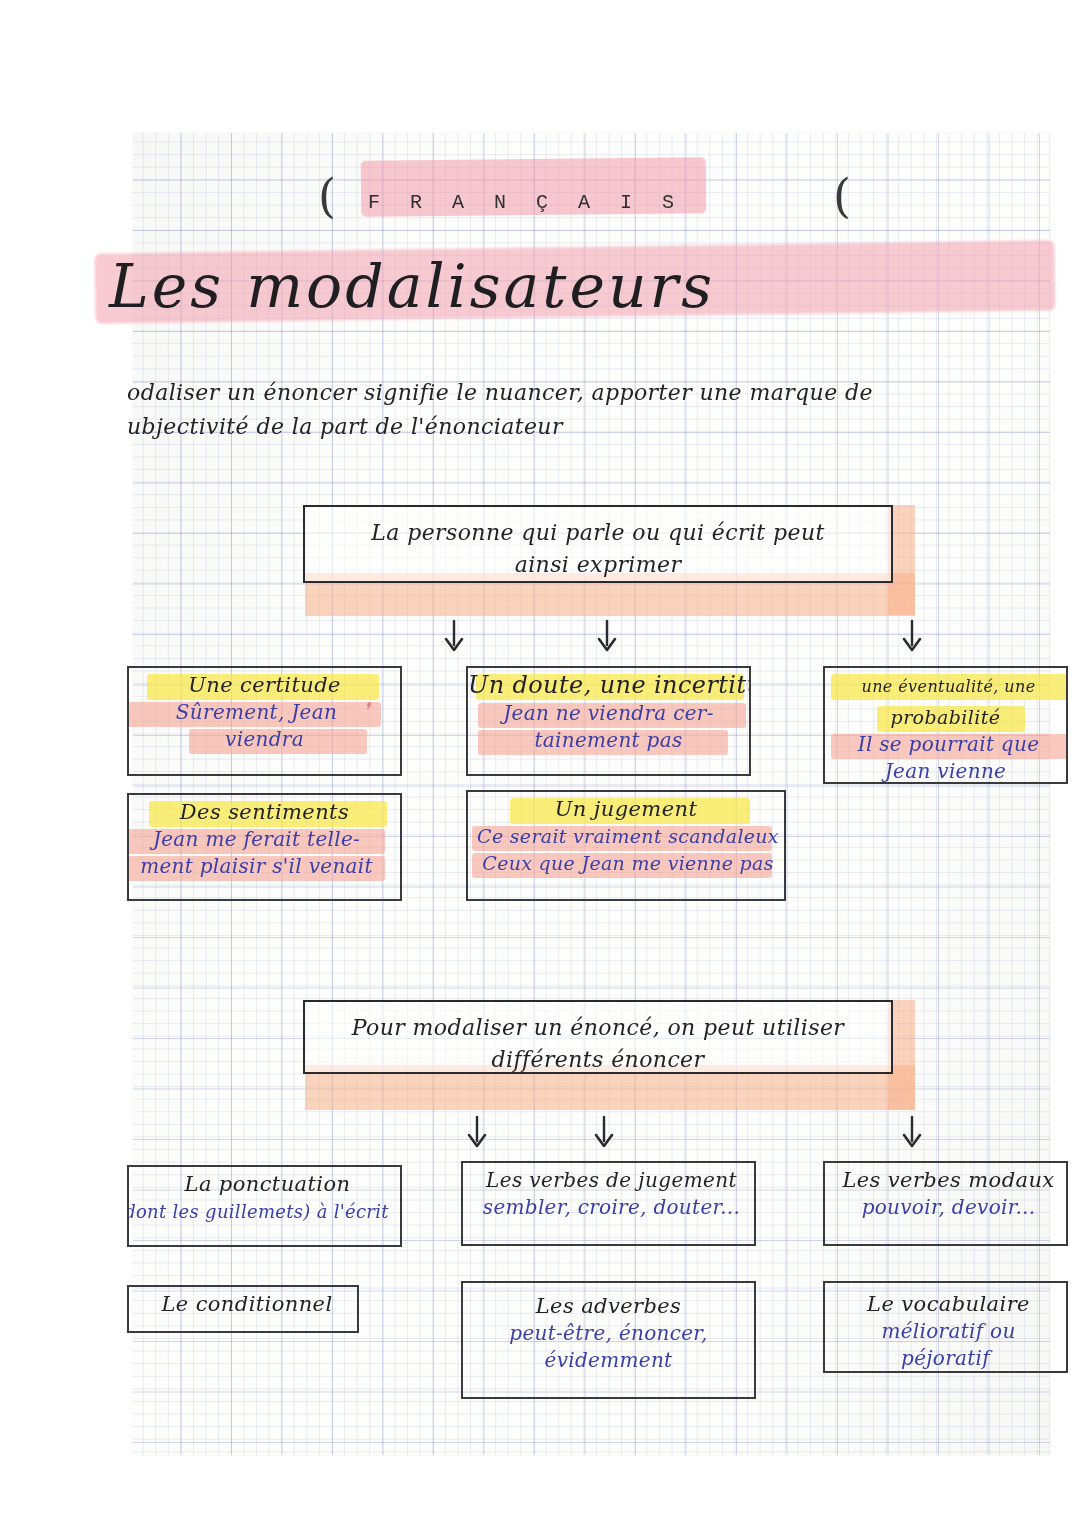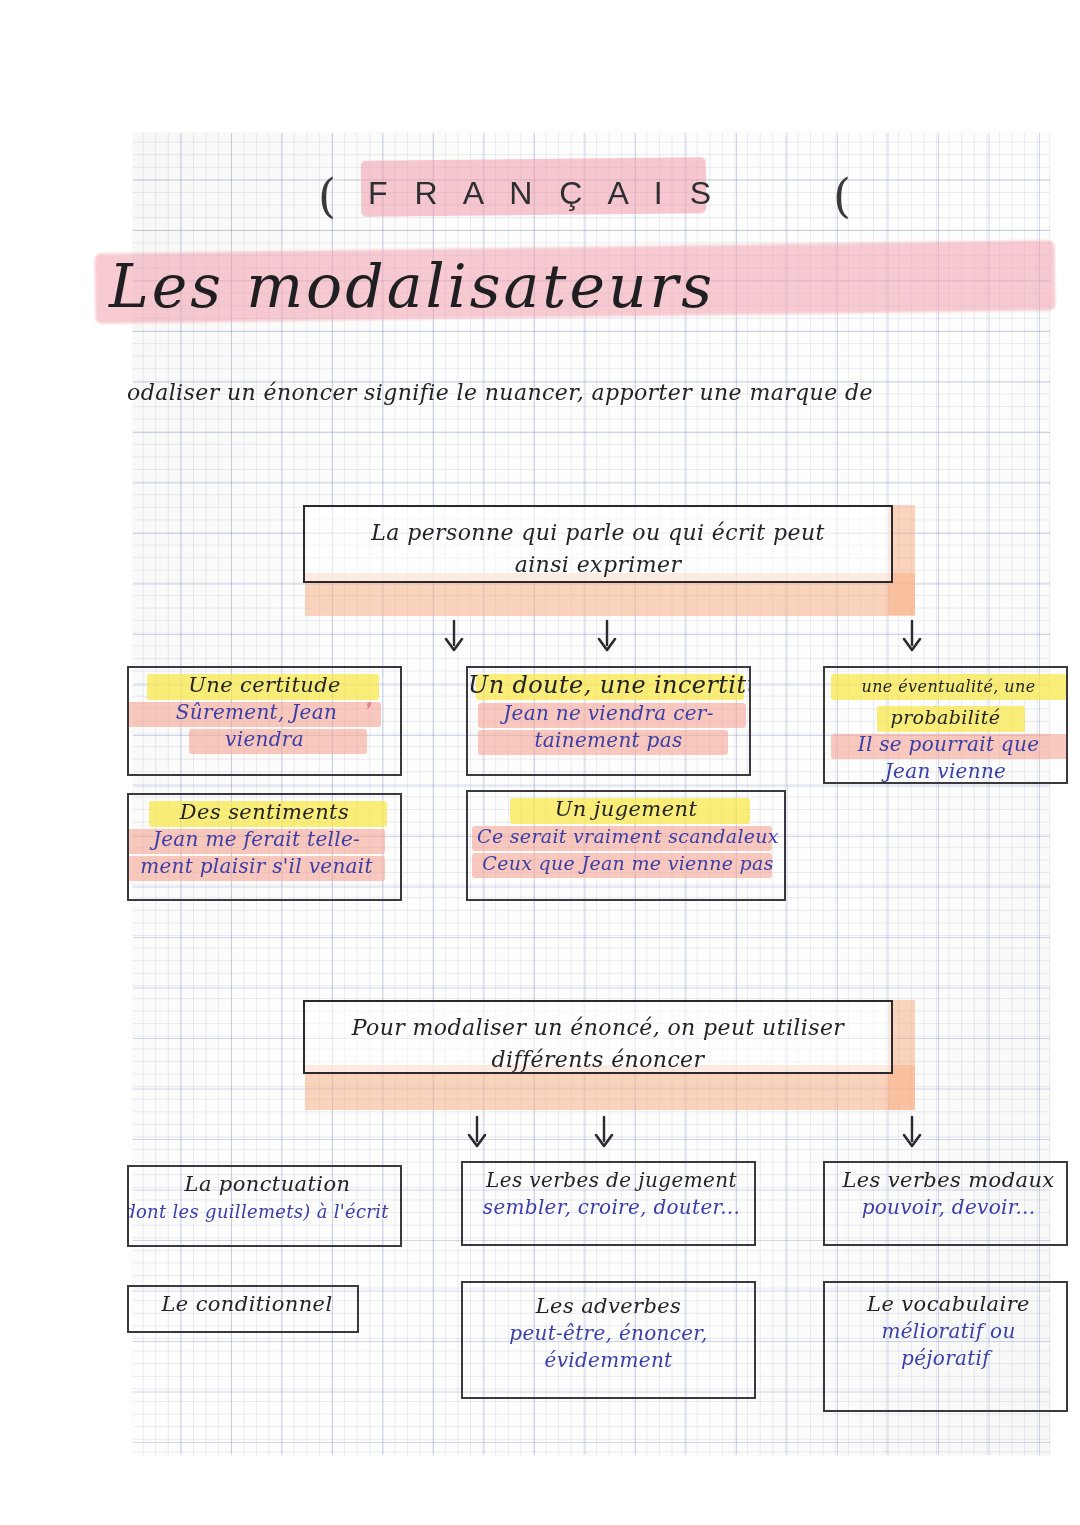--- a/index.html
+++ b/index.html
@@ -68,25 +68,25 @@
   #title-block {
     position: absolute;
     left: 0px;
     top: 10px;
     width: 917px;
     height: 210px;
   }
   #subject-title {
     position: absolute;
     left: 235px;
-    top: 32px;
-    font-size: 32px;
+    top: 48px;
+    font-size: 20px;
     letter-spacing: 9px;
     color: #2f2f33;
-    font-family: Liberation Sans, sans-serif;
+    font-family: Liberation Mono, monospace;
     font-style: normal;
     font-weight: 500;
   }
   #subject-hl {
     position: absolute;
     left: 228px;
     top: 16px;
     width: 345px;
     height: 56px;
     background: rgba(240,150,165,0.52);
@@ -222,21 +222,21 @@
   #box-jugement    { left: 333px; top: 657px;  width: 320px; height: 111px; }
 
   
   #box-ponctuation { left: -6px;  top: 1032px; width: 275px; height: 82px; }
   #box-verbes-jug  { left: 328px; top: 1028px; width: 295px; height: 85px; }
   #box-verbes-mod  { left: 690px; top: 1028px; width: 245px; height: 85px; }
 
   
   #box-conditionnel{ left: -6px;  top: 1152px; width: 232px; height: 48px; }
   #box-adverbes    { left: 328px; top: 1148px; width: 295px; height: 118px; }
-  #box-vocabulaire { left: 690px; top: 1148px; width: 245px; height: 131px; }
+  #box-vocabulaire { left: 690px; top: 1148px; width: 245px; height: 92px; }
 
   .deco-mark {
     position: absolute;
     color: #e27f8a;
     font-size: 20px;
     z-index: 4;
   }
 </style>
 </head>
 <body>
@@ -249,20 +249,21 @@
       <span class="paren" id="paren-left">(</span>
       <span class="paren" id="paren-right">(</span>
       <div id="subject-title">F R A N Ç A I S</div>
 
       <div id="main-title-hl"></div>
       <div id="main-title">Les modalisateurs</div>
     </div>
 
     <div id="intro" class="hw">
       <div class="line">odaliser un énoncer signifie le nuancer, apporter une marque de</div>
+      <div class="line">ubjectivité de la part de l'énonciateur</div>
     </div>
 
     <div class="header-shadow" id="header-shadow-1"></div>
     <div class="header-shadow" id="header-shadow-1b"></div>
     <div class="header-box hw" id="header-box-1">
       <div>La personne qui parle ou qui écrit peut</div>
       <div>ainsi exprimer</div>
     </div>
 
     <div class="arrow" style="left:310px; top:486px;">

